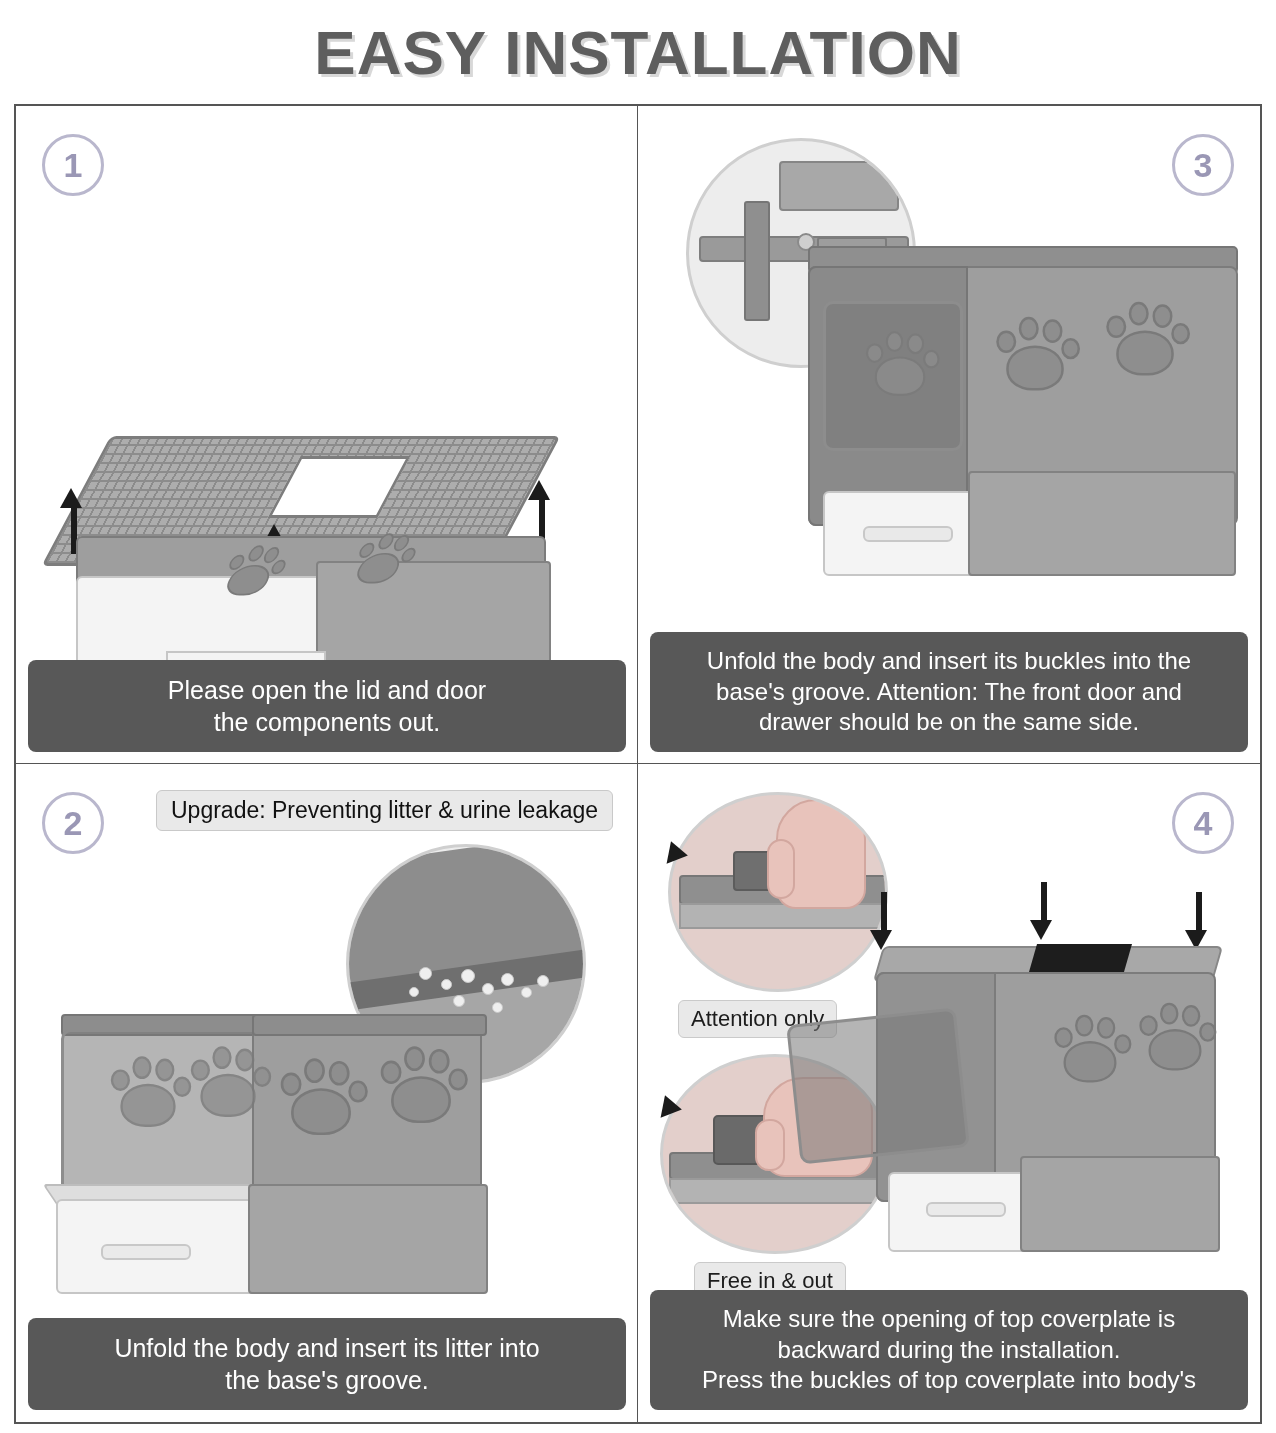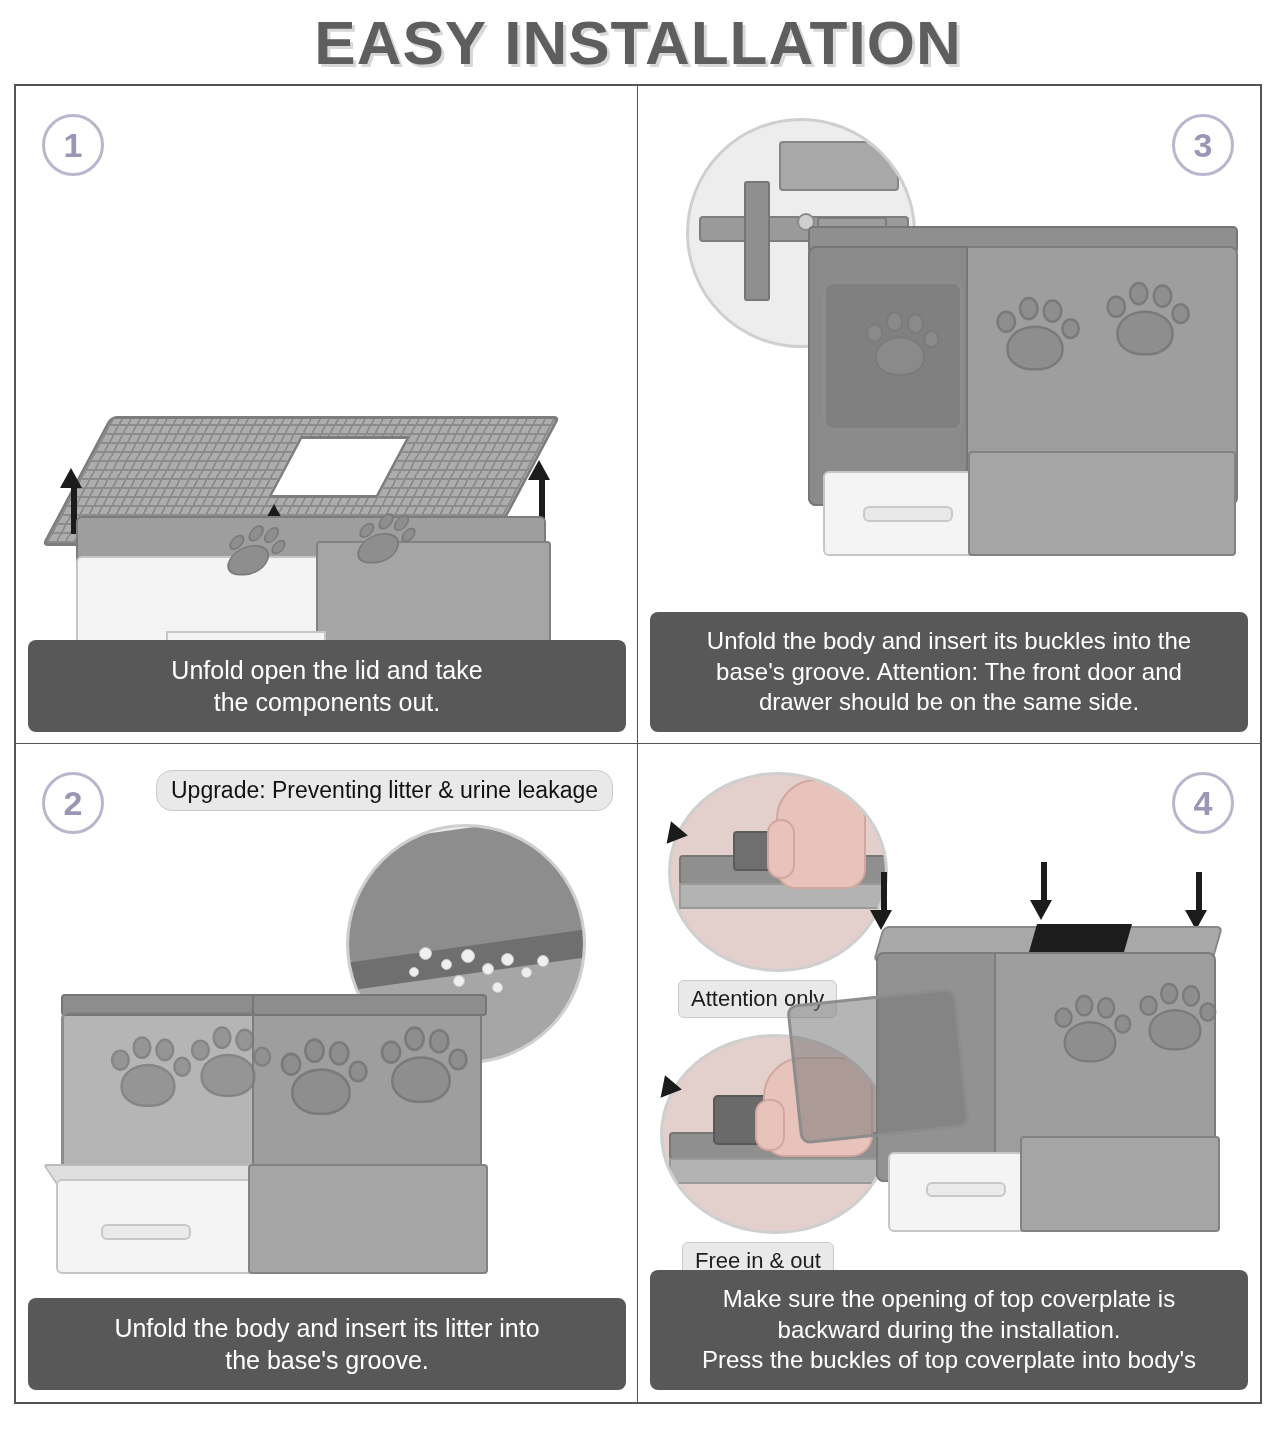--- a/index.html
+++ b/index.html
@@ -13,21 +13,21 @@
   }
 
   .page {
     position: relative;
     width: 1276px;
     height: 1433px;
   }
 
   
   .title-bar {
-    height: 84px;
+    height: 104px;
     display: flex;
     align-items: center;
     justify-content: center;
   }
   .title {
     font-size: 62px;
     font-weight: bold;
     letter-spacing: 1px;
     color: #5e5e5e;
     text-shadow: 3px 3px 0 #d8d8d8;
@@ -184,21 +184,21 @@
     border-radius: 6px;
     font-size: 22px;
     color: #1d1d1d;
     padding: 5px 12px;
     white-space: nowrap;
   }
   .banner {
     position: absolute;
     background: #e9e9e9;
     border: 1px solid #c9c9c9;
-    border-radius: 16px;
+    border-radius: 6px;
     font-size: 23px;
     color: #111;
     padding: 6px 14px;
     white-space: nowrap;
   }
   .hand {
     position: absolute;
     background: #e8c3bb;
     border: 2px solid #d2a79f;
   }
@@ -250,21 +250,21 @@
         </div>
         <div class="paw" style="left:330px; top:420px; transform:skewX(-24deg) scale(0.85);">
           <span class="pad main"></span>
             <span class="pad t1"></span>
             <span class="pad t2"></span>
             <span class="pad t3"></span>
             <span class="pad t4"></span>
         </div>
       </div>
 
-      <div class="caption">Unfold open the lid and take
+      <div class="caption">Please open the lid and door
 the components out.</div>
     </div>
 
     <div class="cell">
       <div class="step-num num-right">3</div>
 
       <div class="art">
 
         <div class="callout-circle" style="left:48px; top:32px; width:230px; height:230px;">
           <div style="position:absolute;left:10px;top:95px;width:210px;height:26px;background:#9a9a9a;border:2px solid #7e7e7e;border-radius:4px;"></div>
@@ -395,21 +395,21 @@
         <div class="tag" style="left:40px; top:236px;">Attention only</div>
 
         <div class="callout-circle" style="left:22px; top:290px; width:230px; height:200px; background:#e3cfcb;">
           <div style="position:absolute;left:6px;top:95px;width:220px;height:28px;background:#8f8f8f;border:2px solid #777;border-radius:4px;"></div>
           <div style="position:absolute;left:6px;top:121px;width:220px;height:26px;background:#b3b3b3;border:2px solid #9a9a9a;"></div>
           <div style="position:absolute;left:50px;top:58px;width:58px;height:50px;background:#6a6a6a;border:2px solid #585858;border-radius:5px;"></div>
           <div class="hand" style="left:100px;top:20px;width:110px;height:100px;border-radius:40px 34px 22px 22px;"></div>
           <div class="hand" style="left:92px;top:62px;width:30px;height:52px;border-radius:14px;"></div>
         </div>
         <div class="arrow-down" style="left:18px; top:336px; transform:rotate(40deg);"></div>
-        <div class="tag" style="left:44px; top:498px;">Free in &amp; out</div>
+        <div class="tag" style="left:56px; top:498px;">Free in &amp; out</div>
 
         <div class="arrow-stem" style="left:243px; top:128px; height:40px;"></div>
         <div class="arrow-down" style="left:232px; top:166px;"></div>
         <div class="arrow-stem" style="left:403px; top:118px; height:40px;"></div>
         <div class="arrow-down" style="left:392px; top:156px;"></div>
         <div class="arrow-stem" style="left:558px; top:128px; height:40px;"></div>
         <div class="arrow-down" style="left:547px; top:166px;"></div>
 
         <div style="position:absolute;left:240px;top:182px;width:340px;height:36px;background:#a8a8a8;border:2px solid #878787;border-radius:6px;transform:skewX(-16deg);"></div>
         <div style="position:absolute;left:395px;top:180px;width:95px;height:28px;background:#1d1d1d;transform:skewX(-16deg);"></div>

